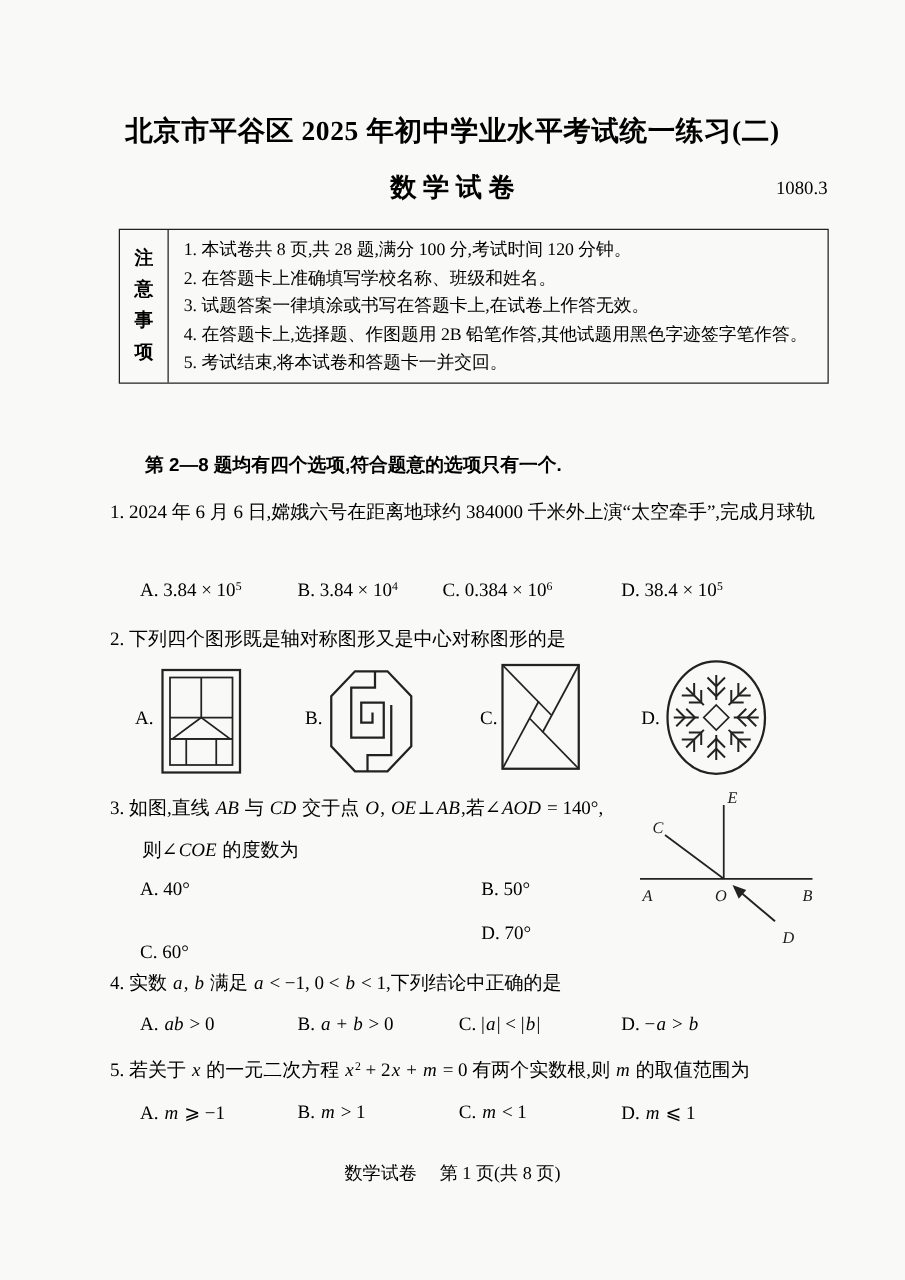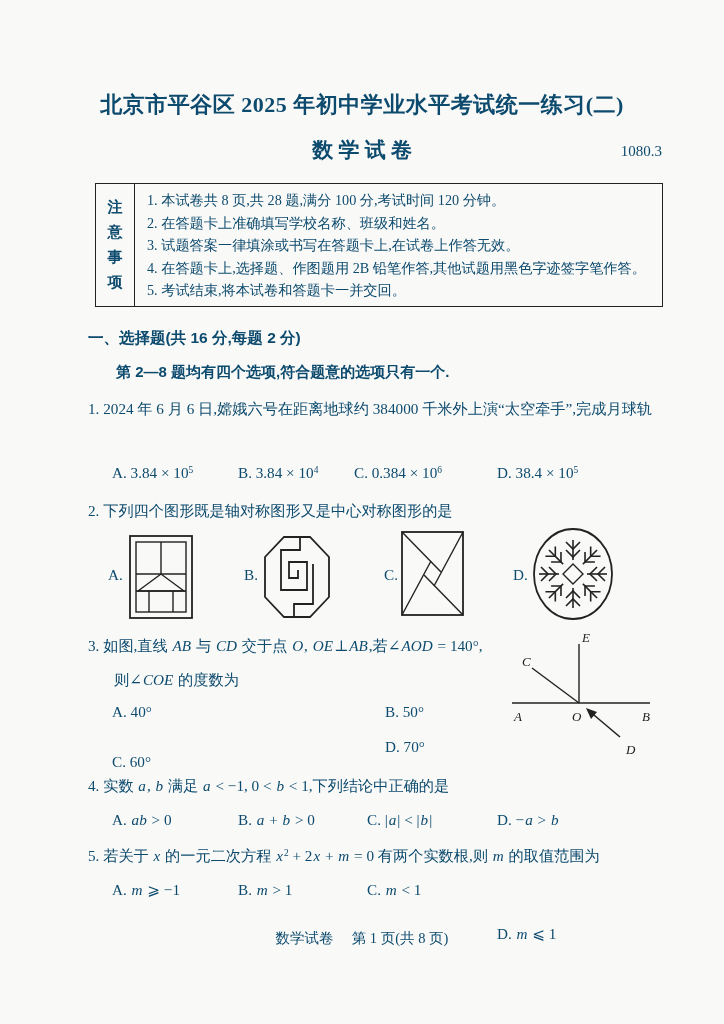--- a/index.html
+++ b/index.html
@@ -1,18 +1,18 @@
 <!DOCTYPE html>
 <html><head>
 <meta charset="utf-8">
 <style>
   html,body{margin:0;padding:0;background:#e8e8e6;}
   .page{
     position:relative;width:724px;height:1024px;margin:0 auto;
-    background:#f9f9f7;color:#0c4a6e;
+    background:#f9f9f7;color:#000000;
     font-family:"Liberation Serif","DejaVu Serif",serif;
     overflow:hidden;
   }
   .abs{position:absolute;}
   .title{top:90px;left:0;width:100%;text-align:center;font-size:22px;font-weight:bold;letter-spacing:.5px;}
   .subtitle{top:136px;left:0;width:100%;text-align:center;font-size:21px;font-weight:bold;}
   .date{top:143px;right:62px;font-size:15px;}
   .notice{left:95px;top:183px;width:568px;height:124px;border:1.6px solid #222;display:flex;box-sizing:border-box;background:transparent;}
   .notice-label{width:38px;border-right:1.6px solid #222;display:flex;flex-direction:column;align-items:center;justify-content:center;font-size:15px;font-weight:bold;line-height:25px;}
   .notice-items{flex:1;padding:5px 6px 4px 12px;font-size:14.2px;line-height:22.6px;}
@@ -48,21 +48,20 @@
     </div>
     <div class="notice-items">
       <div>1. 本试卷共 8 页,共 28 题,满分 100 分,考试时间 120 分钟。</div>
       <div>2. 在答题卡上准确填写学校名称、班级和姓名。</div>
       <div>3. 试题答案一律填涂或书写在答题卡上,在试卷上作答无效。</div>
       <div>4. 在答题卡上,选择题、作图题用 2B 铅笔作答,其他试题用黑色字迹签字笔作答。</div>
       <div>5. 考试结束,将本试卷和答题卡一并交回。</div>
     </div>
   </div>
 
-  <div class="abs heading">一、选择题(共 16 分,每题 2 分)</div>
   <div class="abs note">第 2—8 题均有四个选项,符合题意的选项只有一个.</div>
 
   <div class="abs qtext" style="left:88px;top:399px;">1. 2024 年 6 月 6 日,嫦娥六号在距离地球约 384000 千米外上演“太空牵手”,完成月球轨</div>
   <span class="abs opt" style="left:112px;top:464px;">A. 3.84 × 10<sup>5</sup></span>
   <span class="abs opt" style="left:238px;top:464px;">B. 3.84 × 10<sup>4</sup></span>
   <span class="abs opt" style="left:354px;top:464px;">C. 0.384 × 10<sup>6</sup></span>
   <span class="abs opt" style="left:497px;top:464px;">D. 38.4 × 10<sup>5</sup></span>
 
   <div class="abs qtext" style="left:88px;top:501px;">2. 下列四个图形既是轴对称图形又是中心对称图形的是</div>
 
@@ -139,17 +138,17 @@
   <div class="abs qtext" style="left:88px;top:776px;">4. 实数 <i>a</i>, <i>b</i> 满足 <i>a</i> &lt; −1, 0 &lt; <i>b</i> &lt; 1,下列结论中正确的是</div>
   <span class="abs opt" style="left:112px;top:811px;">A. <i>ab</i> &gt; 0</span>
   <span class="abs opt" style="left:238px;top:811px;">B. <i>a</i> + <i>b</i> &gt; 0</span>
   <span class="abs opt" style="left:367px;top:811px;">C. |<i>a</i>| &lt; |<i>b</i>|</span>
   <span class="abs opt" style="left:497px;top:811px;">D. −<i>a</i> &gt; <i>b</i></span>
 
   <div class="abs qtext" style="left:88px;top:846px;">5. 若关于 <i>x</i> 的一元二次方程 <i>x</i><sup>2</sup> + 2<i>x</i> + <i>m</i> = 0 有两个实数根,则 <i>m</i> 的取值范围为</div>
   <span class="abs opt" style="left:112px;top:881px;">A. <i>m</i> ⩾ −1</span>
   <span class="abs opt" style="left:238px;top:881px;">B. <i>m</i> &gt; 1</span>
   <span class="abs opt" style="left:367px;top:881px;">C. <i>m</i> &lt; 1</span>
-  <span class="abs opt" style="left:497px;top:881px;margin-top:44px;">D. <i>m</i> ⩽ 1</span>
+  <span class="abs opt" style="left:497px;top:881px;">D. <i>m</i> ⩽ 1</span>
 
   <div class="abs footer">数学试卷　 第 1 页(共 8 页)</div>
 
 </div>
 
 </body></html>

